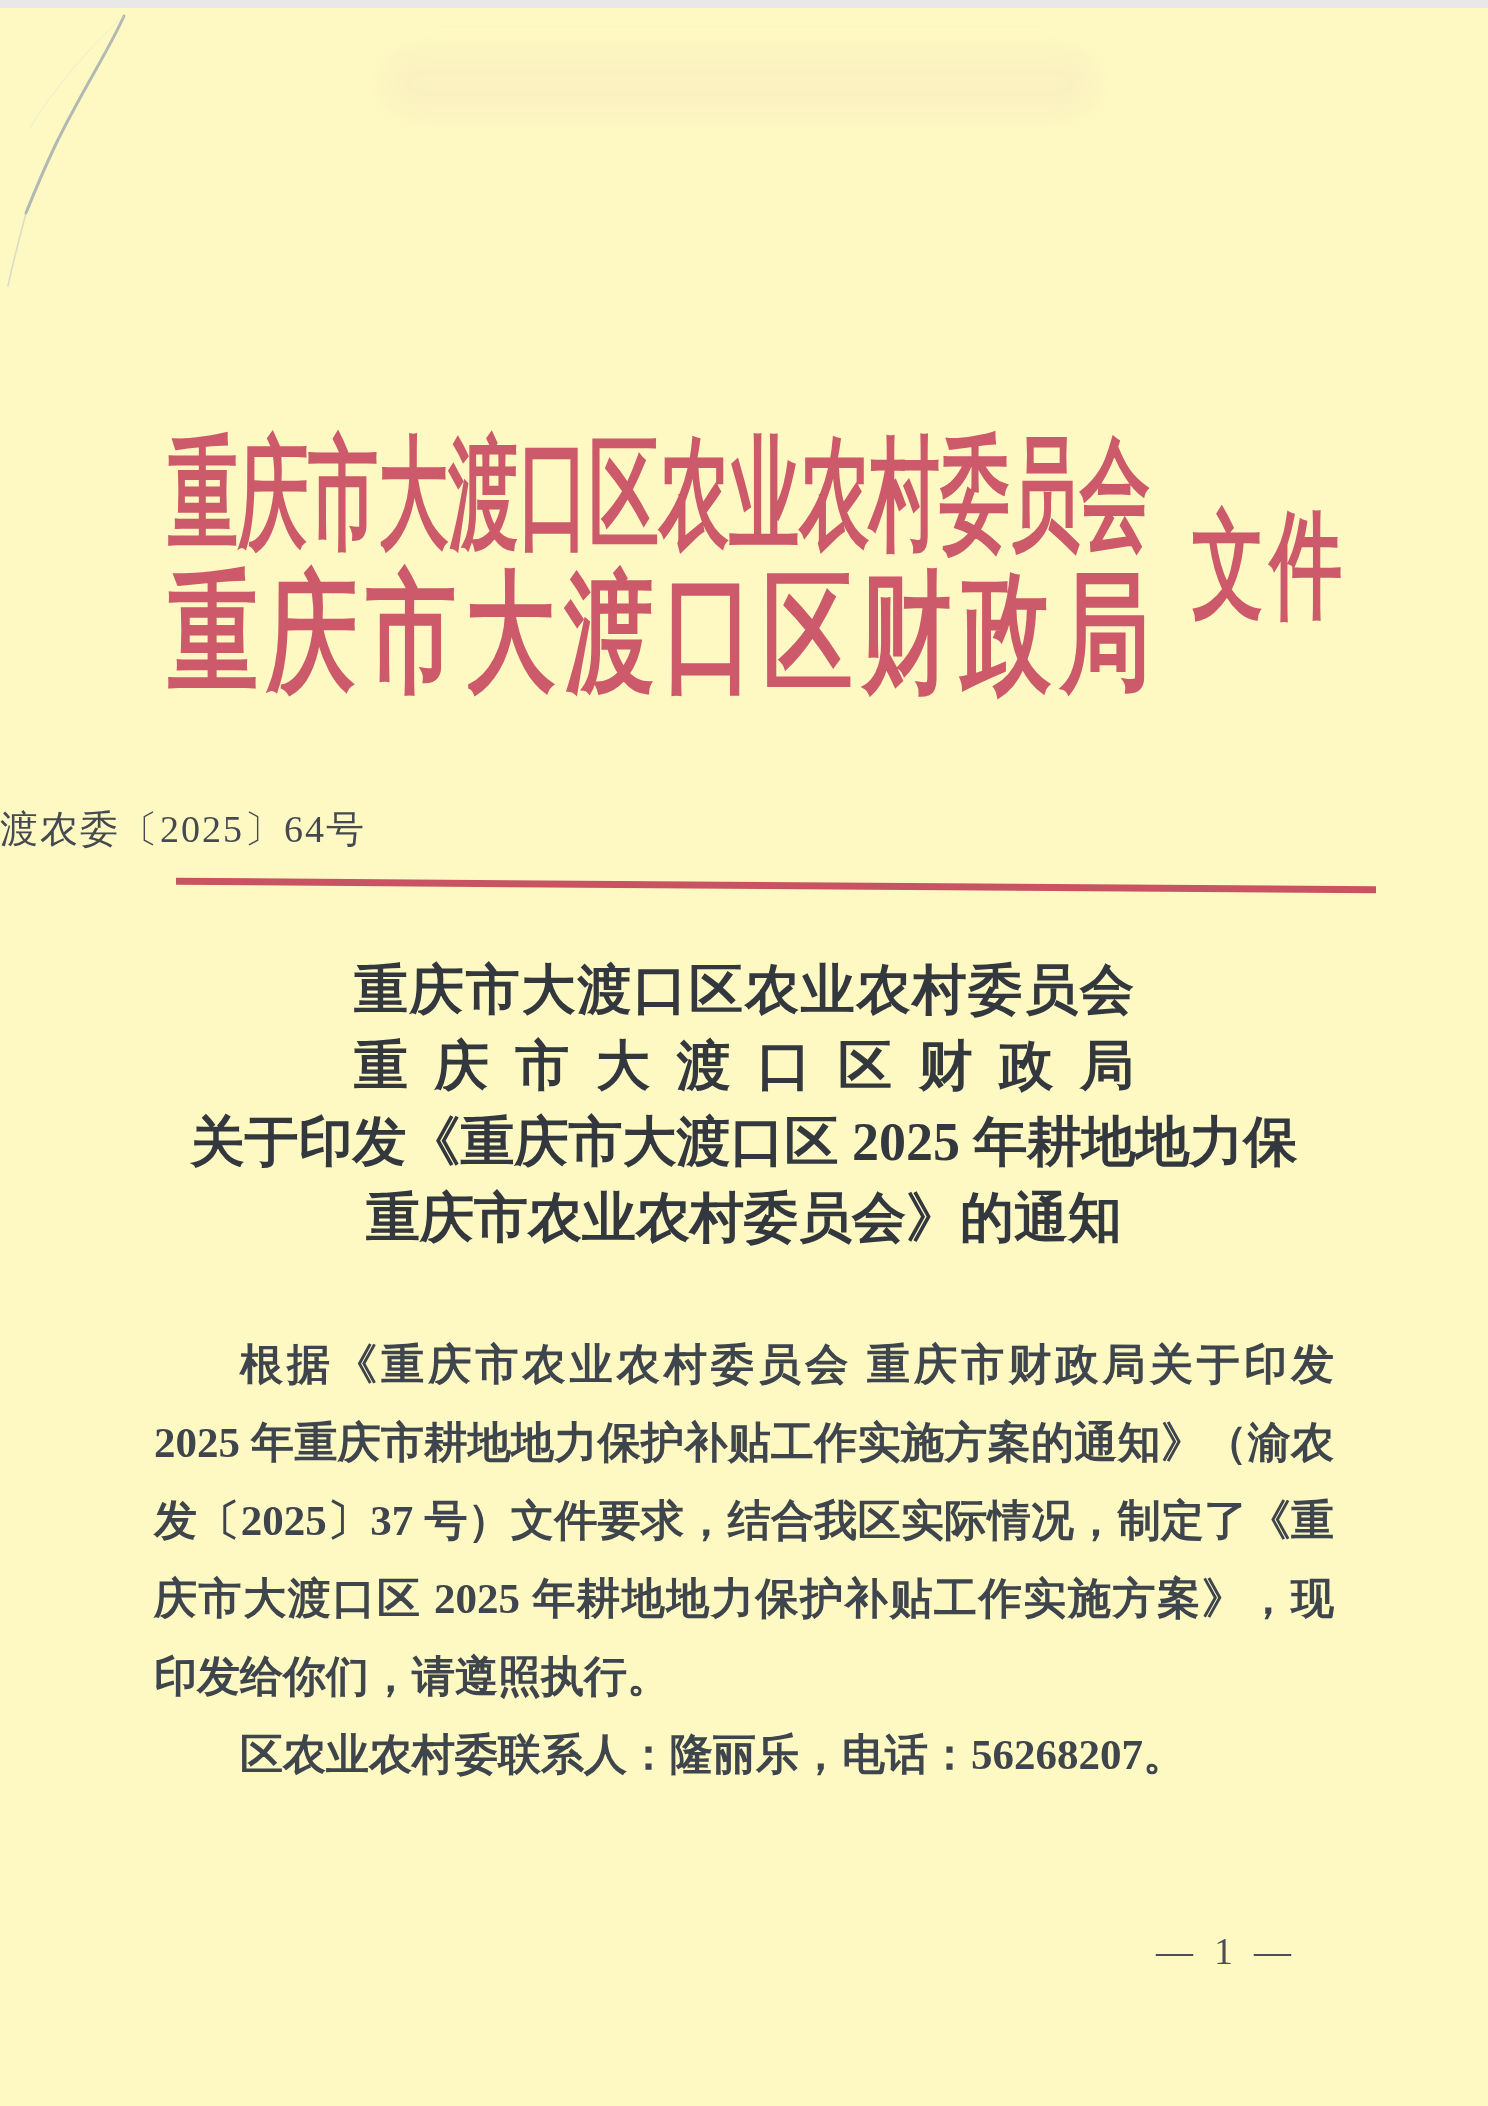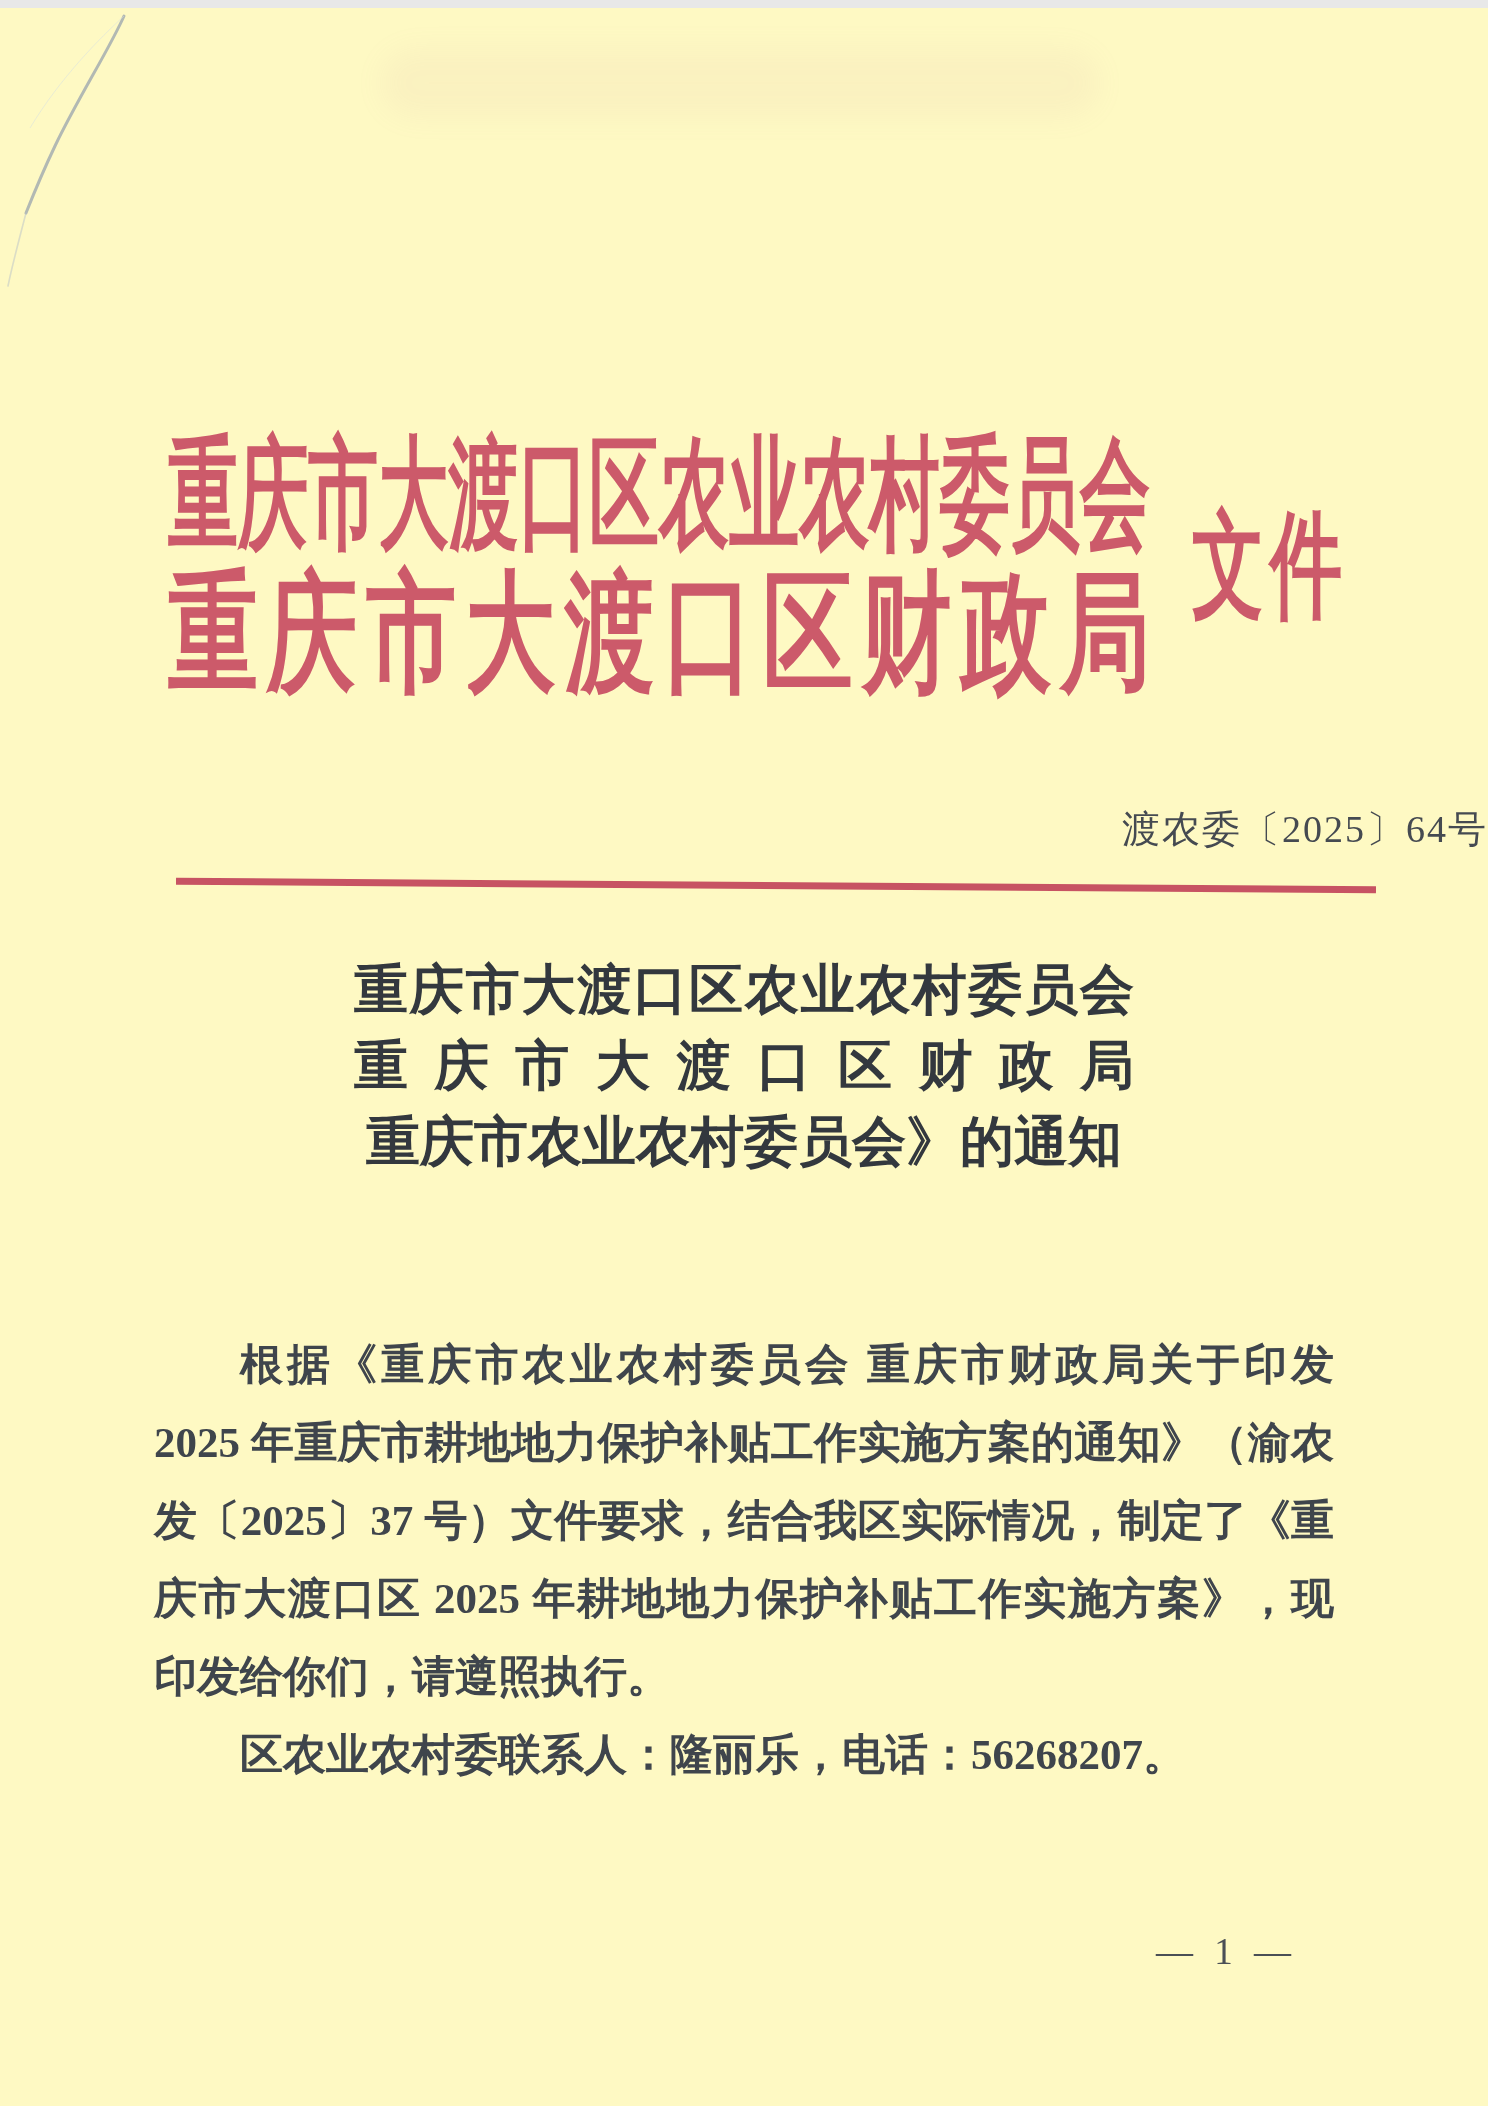--- a/index.html
+++ b/index.html
@@ -80,21 +80,21 @@
     transform: scaleY(1.62);
     transform-origin: 0 0;
   }
 
   
   .doc-number {
     position: absolute;
     left: 0;
     top: 798px;
     width: 100%;
-    text-align: right;
+    text-align: left;
     font-size: 38px;
     line-height: 46px;
     letter-spacing: 2px;
     color: #454a51;
   }
 
   
   .red-rule {
     position: absolute;
     left: 176px;
@@ -178,20 +178,21 @@
     <div class="doc-type">文件</div>
   </div>
 
   <div class="doc-number">渡农委〔2025〕64号</div>
 
   <div class="red-rule"></div>
 
   <div class="title-block">
     <span class="title-just">重庆市大渡口区农业农村委员会</span>
     <span class="title-just">重庆市大渡口区财政局</span>
+    <div>关于印发《重庆市大渡口区 2025 年耕地地力保</div>
     <div>重庆市农业农村委员会》的通知</div>
   </div>
 
   <div class="body-block">
     <p class="para-indent">根据《重庆市农业农村委员会 重庆市财政局关于印发 2025 年重庆市耕地地力保护补贴工作实施方案的通知》（渝农发〔2025〕37 号）文件要求，结合我区实际情况，制定了《重庆市大渡口区 2025 年耕地地力保护补贴工作实施方案》，现印发给你们，请遵照执行。</p>
     <p class="para-indent">区农业农村委联系人：隆丽乐，电话：56268207。</p>
   </div>
 
   <div class="page-number">— 1 —</div>
 

